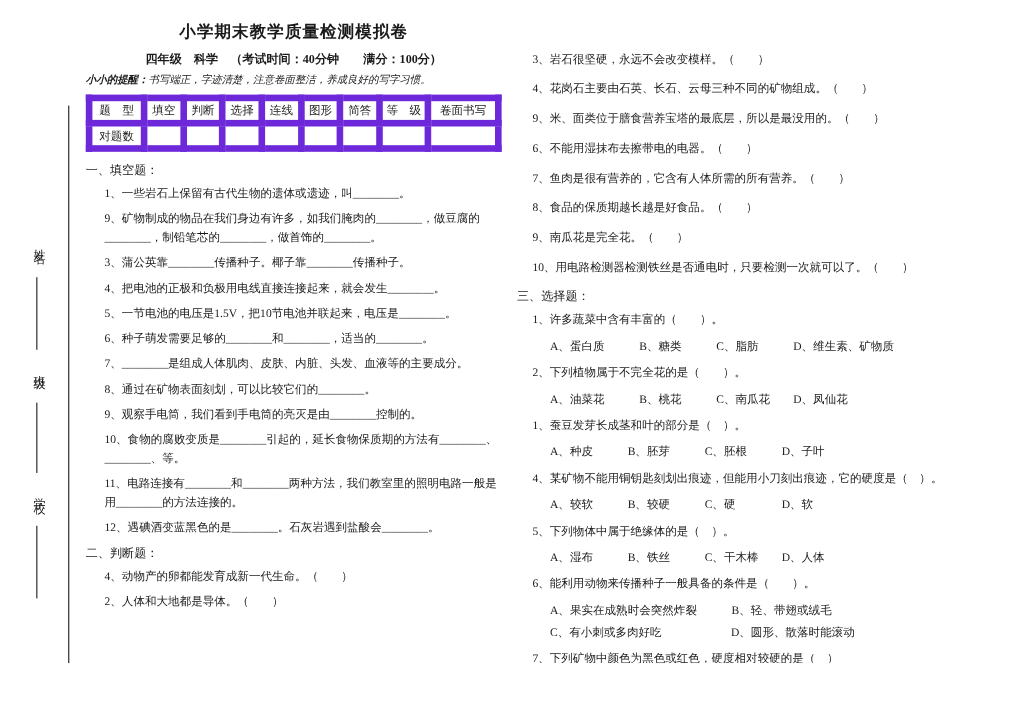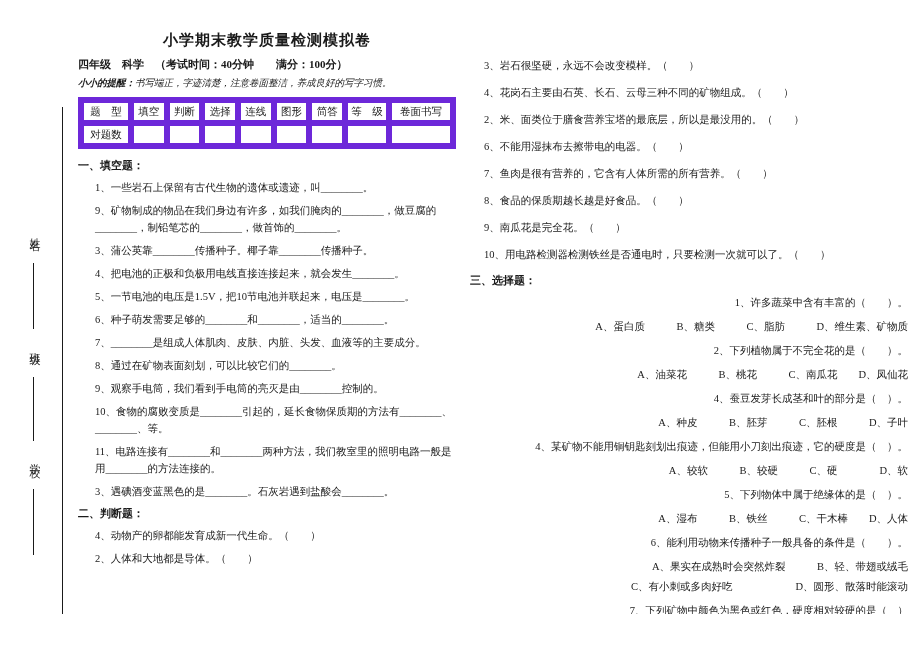--- a/index.html
+++ b/index.html
@@ -1,42 +1,42 @@
 <!DOCTYPE html>
 <html><head>
 <meta charset="utf-8">
 <style>
   * { margin:0; padding:0; box-sizing:border-box; }
   html,body { background:#ffffff; }
   body { font-family:"Liberation Serif","DejaVu Serif",serif; color:#1a1a1a; }
-  .page { position:relative; width:920px; height:603px; background:#ffffff; overflow:hidden;margin-top:11px; }
+  .page { position:relative; width:920px; height:603px; background:#ffffff; overflow:hidden; }
 
   
   .seal-line { position:absolute; left:62px; top:96px; width:1px; height:532px; background:#1a1a1a; }
   .vfield { position:absolute; left:27px; writing-mode:vertical-rl; text-orientation:upright;
             font-size:11px; letter-spacing:3px; }
   .vblank { position:absolute; left:33px; width:1px; background:#1a1a1a; }
 
   
   .col-left  { position:absolute; left:78px;  top:20px; width:378px; }
   .col-right { position:absolute; left:470px; top:46px; width:438px; }
 
   .title { font-size:15px; font-weight:bold; text-align:center; letter-spacing:1px; margin-bottom:7px; }
-  .info  { font-size:11px; font-weight:bold; margin-bottom:5px; }
+  .info  { font-size:11px; font-weight:bold; text-align:center; margin-bottom:5px; }
   .reminder { font-size:9.5px; font-style:italic; margin-bottom:7px; white-space:nowrap; }
   .reminder .rem-label { font-weight:bold; }
 
   table.score-table { width:100%; border-collapse:collapse; table-layout:fixed; font-size:10.5px; margin-bottom:9px; }
   table.score-table td { border:6px solid #6d28d9; height:23px; text-align:center; padding:0 2px; overflow:hidden; }
 
-  .sec-title { font-size:11px; font-weight:bold; margin:3px 0 6px 0; }
+  .sec-title { font-size:11px; font-weight:normal; margin:3px 0 6px 0; }
 
   .q { font-size:10.5px; line-height:17px; margin:0 0 6px 17px; }
   .col-right .q { margin-left:14px; margin-bottom:10px; }
-  .col-right .qa { margin-bottom:2px;text-align:right; }
+  .col-right .qa { margin-bottom:2px; }
   .col-right .qa .q { margin-bottom:7px; }
   .col-right .opts { font-size:10.5px; line-height:17px; margin:0 0 7px 30px; }
   .col-right .opts.cont { margin-top:-4px;font-family:Liberation Serif, serif; }
 </style>
 </head>
 <body>
 
 <div class="page">
 
   <div class="seal-line"></div>
@@ -106,49 +106,49 @@
     <div class="q">9、矿物制成的物品在我们身边有许多，如我们腌肉的________，做豆腐的________，制铅笔芯的________，做首饰的________。</div>
     <div class="q">3、蒲公英靠________传播种子。椰子靠________传播种子。</div>
     <div class="q">4、把电池的正极和负极用电线直接连接起来，就会发生________。</div>
     <div class="q">5、一节电池的电压是1.5V，把10节电池并联起来，电压是________。</div>
     <div class="q">6、种子萌发需要足够的________和________，适当的________。</div>
     <div class="q">7、________是组成人体肌肉、皮肤、内脏、头发、血液等的主要成分。</div>
     <div class="q">8、通过在矿物表面刻划，可以比较它们的________。</div>
     <div class="q">9、观察手电筒，我们看到手电筒的亮灭是由________控制的。</div>
     <div class="q">10、食物的腐败变质是________引起的，延长食物保质期的方法有________、________、等。</div>
     <div class="q">11、电路连接有________和________两种方法，我们教室里的照明电路一般是用________的方法连接的。</div>
-    <div class="q">3、遇碘酒变蓝黑色的是________。石灰岩遇到盐酸会________。</div>
+    <div class="q">12、遇碘酒变蓝黑色的是________。石灰岩遇到盐酸会________。</div>
 
     <div class="sec-title">二、判断题：</div>
     <div class="q">4、动物产的卵都能发育成新一代生命。（　　）</div>
     <div class="q">2、人体和大地都是导体。（　　）</div>
   </div>
 
   <div class="col-right">
     <div class="q">3、岩石很坚硬，永远不会改变模样。（　　）</div>
     <div class="q">4、花岗石主要由石英、长石、云母三种不同的矿物组成。（　　）</div>
-    <div class="q">2、米、面类位于膳食营养宝塔的最底层，所以是最没用的。（　　）</div>
+    <div class="q">9、米、面类位于膳食营养宝塔的最底层，所以是最没用的。（　　）</div>
     <div class="q">6、不能用湿抹布去擦带电的电器。（　　）</div>
     <div class="q">7、鱼肉是很有营养的，它含有人体所需的所有营养。（　　）</div>
     <div class="q">8、食品的保质期越长越是好食品。（　　）</div>
     <div class="q">9、南瓜花是完全花。（　　）</div>
     <div class="q">10、用电路检测器检测铁丝是否通电时，只要检测一次就可以了。（　　）</div>
 
     <div class="sec-title">三、选择题：</div>
 
     <div class="qa">
       <div class="q">1、许多蔬菜中含有丰富的（　　）。</div>
       <div class="opts">A、蛋白质　　　B、糖类　　　C、脂肪　　　D、维生素、矿物质</div>
     </div>
     <div class="qa">
       <div class="q">2、下列植物属于不完全花的是（　　）。</div>
       <div class="opts">A、油菜花　　　B、桃花　　　C、南瓜花　　D、凤仙花</div>
     </div>
     <div class="qa">
-      <div class="q">4、蚕豆发芽长成茎和叶的部分是（　）。</div>
+      <div class="q">1、蚕豆发芽长成茎和叶的部分是（　）。</div>
       <div class="opts">A、种皮　　　B、胚芽　　　C、胚根　　　D、子叶</div>
     </div>
     <div class="qa">
       <div class="q">4、某矿物不能用铜钥匙刻划出痕迹，但能用小刀刻出痕迹，它的硬度是（　）。</div>
       <div class="opts">A、较软　　　B、较硬　　　C、硬　　　　D、软</div>
     </div>
     <div class="qa">
       <div class="q">5、下列物体中属于绝缘体的是（　）。</div>
       <div class="opts">A、湿布　　　B、铁丝　　　C、干木棒　　D、人体</div>
     </div>

